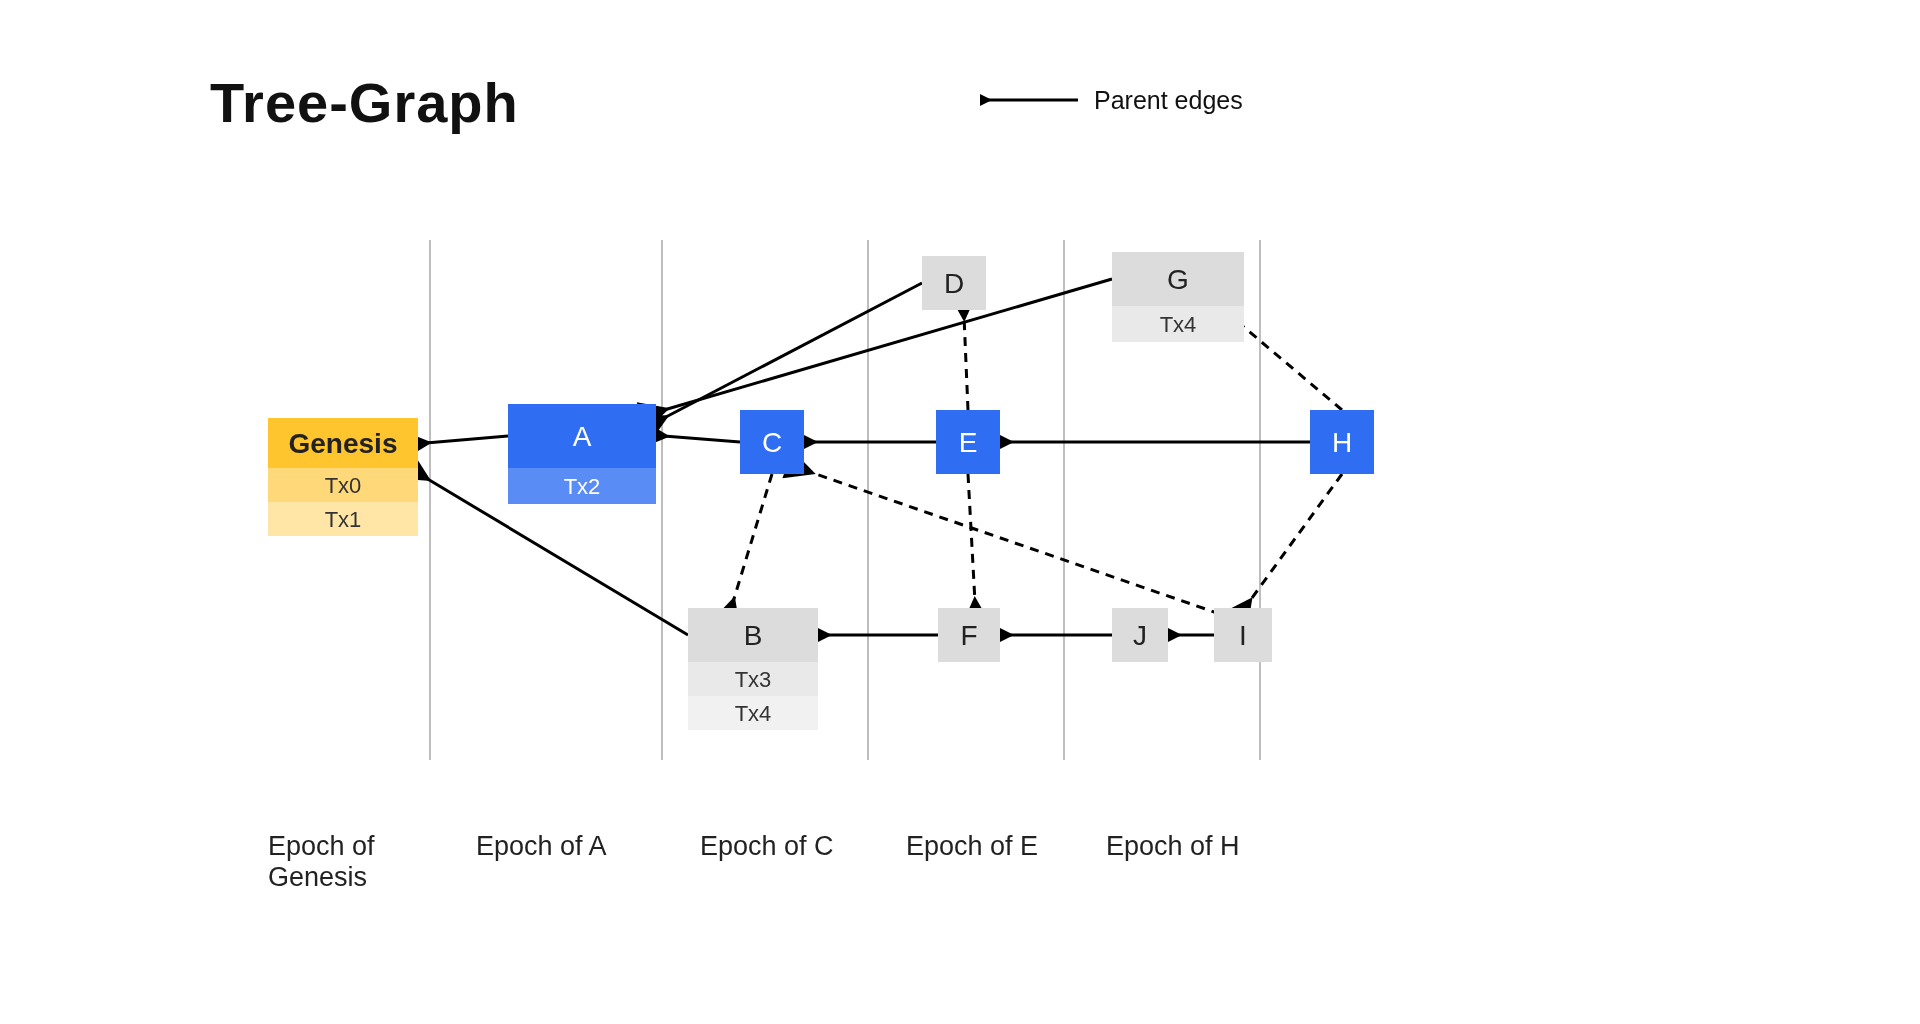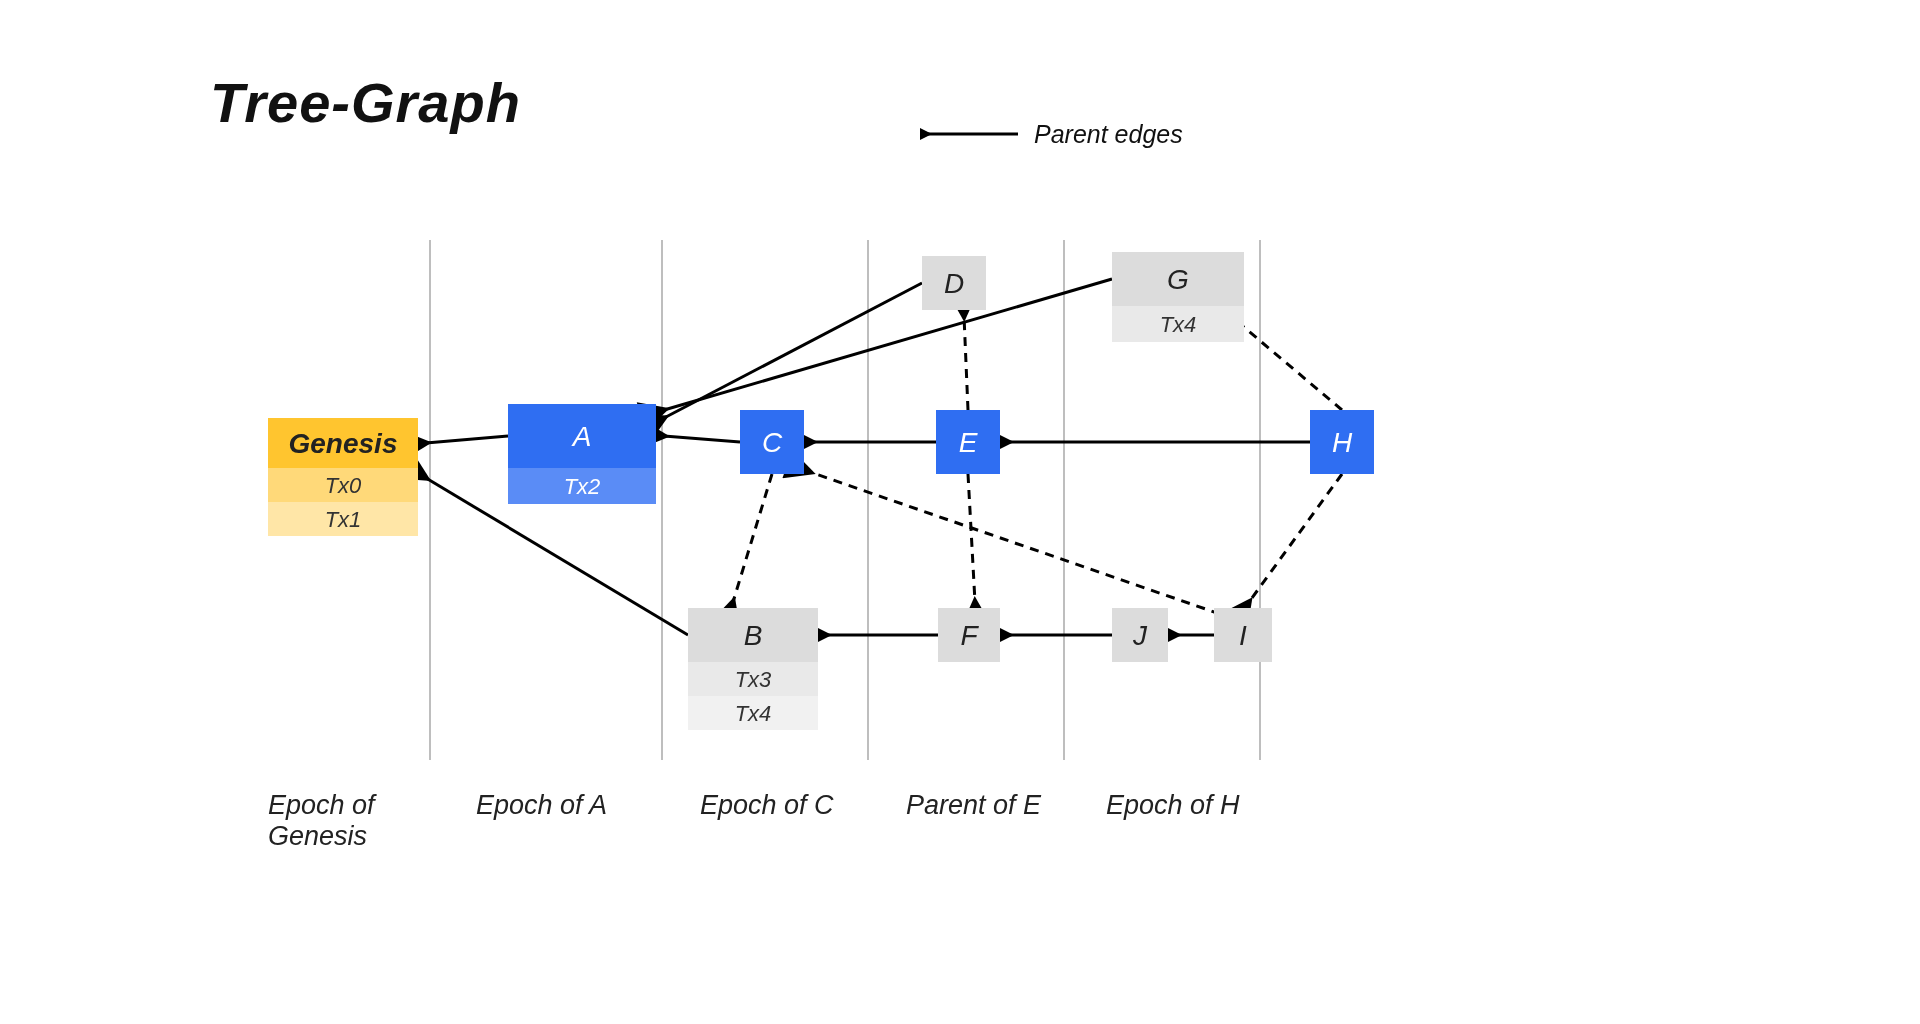--- a/index.html
+++ b/index.html
@@ -1,22 +1,22 @@
 <!DOCTYPE html>
 <html><head>
 <meta charset="utf-8">
 <style>
   html, body { margin:0; padding:0; background:#fff; font-family:Helvetica, Arial, sans-serif; }
-  .stage { position:relative; width:1920px; height:1024px; background:#fff;font-style:italic; }
+  .stage { position:relative; width:1920px; height:1024px; background:#fff; }
   .svg { position:absolute; left:0; top:0; }
   .title { position:absolute; left:210px; top:70px; font-size:56px; font-weight:800; color:#111; letter-spacing:1px; }
-  .legend { position:absolute; left:920px; top:80px; font-size:25px; color:#111;margin-top:34px; }
+  .legend { position:absolute; left:980px; top:80px; font-size:25px; color:#111; }
   .legend-row { display:flex; align-items:center; height:40px; }
   .legend-row svg { margin-right:14px; flex:0 0 auto; }
-  .epochlabel { position:absolute; top:790px; font-size:27px; color:#222; font-weight:500; }
+  .epochlabel { position:absolute; top:831px; font-size:27px; color:#222; font-weight:500; }
 </style>
 </head>
 <body>
 
 <div class="stage">
   <div class="title">Tree-Graph</div>
 
   <div class="legend">
     <div class="legend-row">
       <svg width="100" height="24">
@@ -118,15 +118,15 @@
         <g>
           <rect x="1214" y="608" width="58" height="54" fill="#dcdcdc"></rect>
           <text x="1243" y="645" text-anchor="middle" fill="#222" font-size="28" font-weight="500" font-family="Helvetica,Arial">I</text>
         </g>
       </g>
   </svg>
 
   <div class="epochlabel" style="left:268px; width:160px;">Epoch of Genesis</div>
   <div class="epochlabel" style="left:476px;">Epoch of A</div>
   <div class="epochlabel" style="left:700px;text-align:right;">Epoch of C</div>
-  <div class="epochlabel" style="left:906px;">Parent of E</div>
+  <div class="epochlabel" style="left:906px;">Epoch of E</div>
   <div class="epochlabel" style="left:1106px;">Epoch of H</div>
 </div>
 
 </body></html>

